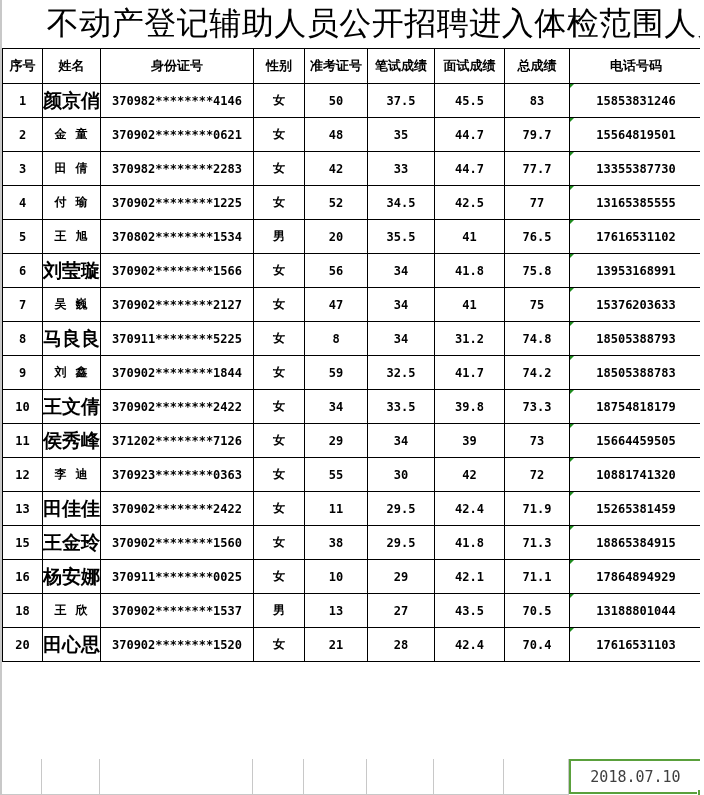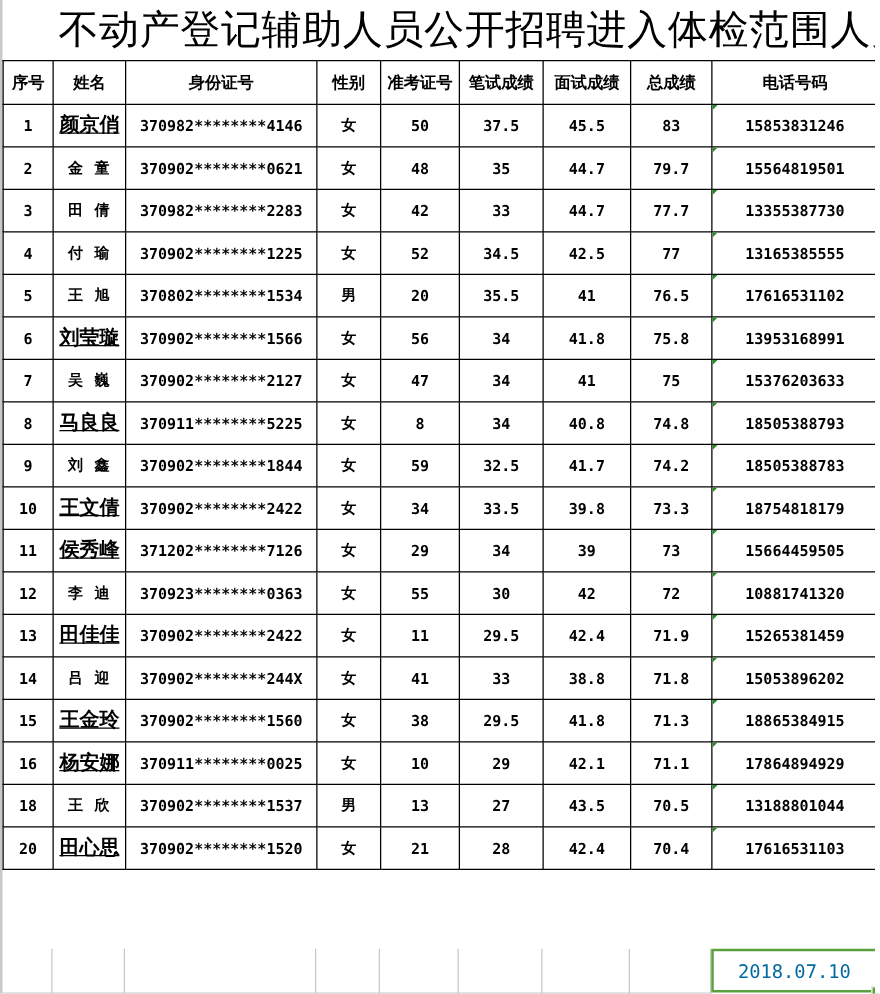--- a/index.html
+++ b/index.html
@@ -4,28 +4,28 @@
 <style>
   html, body { margin: 0; padding: 0; background: #ffffff; }
   body { width: 704px; height: 795px; overflow: hidden; position: relative; font-family: "DejaVu Sans", sans-serif; }
   .sheet { position: absolute; left: 0; top: 0; width: 704px; height: 795px; border-left: 2px solid #c8c8c8; box-sizing: border-box; }
   .title { position: absolute; left: 0; top: 0; width: 700px; height: 48px; display: flex; align-items: center; justify-content: center; font-size: 32px; font-family: "DejaVu Serif", serif; color: #000000; letter-spacing: 0.5px; margin-left: 36px; }
   table.grid { position: absolute; left: 0; top: 48px; border-collapse: collapse; table-layout: fixed; }
   table.grid td, table.grid th { border: 1px solid #000; padding: 0; text-align: center; vertical-align: middle; color: #000; overflow: hidden; white-space: nowrap; }
   table.grid th { height: 34px; font-size: 13px; font-weight: bold; font-family: "DejaVu Sans", sans-serif; }
   table.grid td { height: 33px; font-size: 12px; font-weight: bold; font-family: "DejaVu Sans Mono", monospace; }
   td.name { font-family: "DejaVu Sans", sans-serif; font-size: 15px; font-weight: bold; letter-spacing: 1px; }
-  td.name.small { font-size: 16px; letter-spacing: 0; text-decoration: underline; }
+  td.name.small { font-size: 19px; letter-spacing: 0; }
   td.gender { font-family: "DejaVu Sans", sans-serif; font-size: 14px; }
   td.idno { font-size: 12px; letter-spacing: 0px; }
   td.phone { position: relative; }
   td.phone::before { content: ""; position: absolute; left: 0; top: 0; width: 0; height: 0; border-top: 4px solid #1e8c1e; border-right: 4px solid transparent; }
   .extra-row { position: absolute; left: 0; top: 759px; height: 36px; width: 704px; }
   .extra-cell { position: absolute; top: 0; height: 36px; border-right: 1px solid #c8c8c8; border-bottom: 1px solid #c8c8c8; box-sizing: border-box; }
-  .date-cell { position: absolute; left: 567px; top: 759px; width: 133px; height: 35px; border: 2px solid #5aa03c; box-sizing: border-box; display: flex; align-items: center; justify-content: center; font-family: "DejaVu Sans Mono", monospace; font-size: 15px; color: #0369a1; }
+  .date-cell { position: absolute; left: 567px; top: 759px; width: 133px; height: 35px; border: 2px solid #5aa03c; box-sizing: border-box; display: flex; align-items: center; justify-content: center; font-family: "DejaVu Sans Mono", monospace; font-size: 15px; color: #404040; }
   .date-handle { position: absolute; right: -4px; bottom: -4px; width: 5px; height: 5px; background: #5aa03c; border: 1px solid #fff; }
   .right-gutter { position: absolute; left: 700px; top: 0; width: 4px; height: 795px; background: #fff; }
 </style>
 </head>
 <body>
 
 <div class="sheet">
   <div class="title">不动产登记辅助人员公开招聘进入体检范围人员</div>
 
   <table class="grid" id="grid">
@@ -131,21 +131,21 @@
           <td>75</td>
           <td class="phone">15376203633</td>
         </tr>
         <tr>
           <td>8</td>
           <td class="name small">马良良</td>
           <td class="idno">370911********5225</td>
           <td class="gender">女</td>
           <td>8</td>
           <td>34</td>
-          <td>40.8</td>
+          <td>31.2</td>
           <td>74.8</td>
           <td class="phone">18505388793</td>
         </tr>
         <tr>
           <td>9</td>
           <td class="name">刘 鑫</td>
           <td class="idno">370902********1844</td>
           <td class="gender">女</td>
           <td>59</td>
           <td>32.5</td>
@@ -189,31 +189,20 @@
         <tr>
           <td>13</td>
           <td class="name small">田佳佳</td>
           <td class="idno">370902********2422</td>
           <td class="gender">女</td>
           <td>11</td>
           <td>29.5</td>
           <td>42.4</td>
           <td>71.9</td>
           <td class="phone">15265381459</td>
-        </tr>
-        <tr>
-          <td>14</td>
-          <td class="name">吕 迎</td>
-          <td class="idno">370902********244X</td>
-          <td class="gender">女</td>
-          <td>41</td>
-          <td>33</td>
-          <td>38.8</td>
-          <td>71.8</td>
-          <td class="phone">15053896202</td>
         </tr>
         <tr>
           <td>15</td>
           <td class="name small">王金玲</td>
           <td class="idno">370902********1560</td>
           <td class="gender">女</td>
           <td>38</td>
           <td>29.5</td>
           <td>41.8</td>
           <td>71.3</td>

